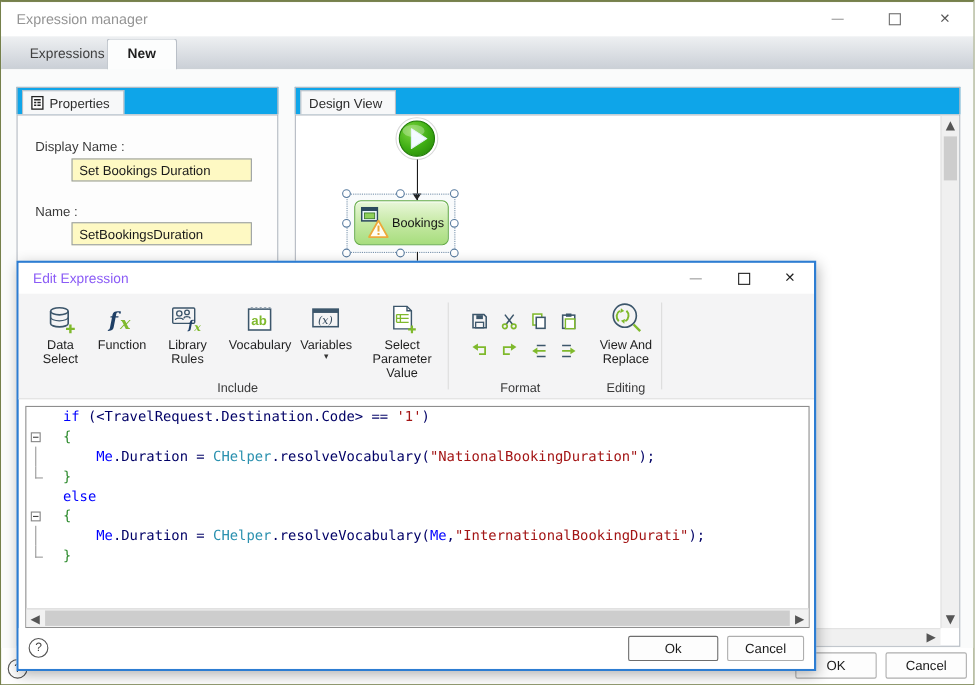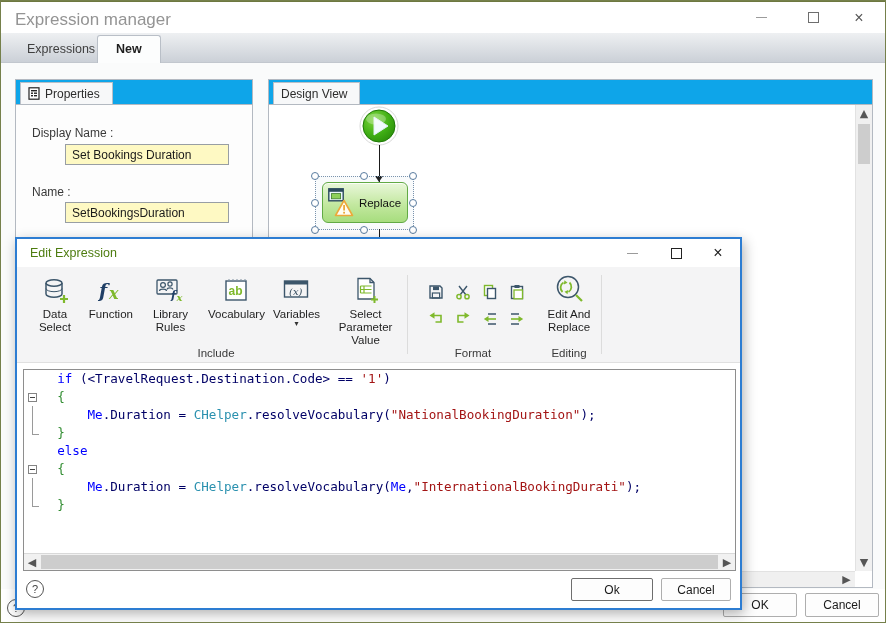--- a/index.html
+++ b/index.html
@@ -7,21 +7,21 @@
   body { font-family:"Liberation Sans", sans-serif; }
 
   .window {
     position:relative; width:886px; height:623px; background:#fff;
     border:1px solid #75804b; overflow:hidden;
   }
   .window::before { content:""; position:absolute; left:0; top:0; right:0; height:1px; background:#6d7840; }
 
   
   .titlebar { position:absolute; left:0; top:1px; width:100%; height:31px; background:#fff; }
-  .titlebar .title { position:absolute; left:14px; top:8px; font-size:17px; color:#949494; }
+  .titlebar .title { position:absolute; left:14px; top:8px; font-size:13px; color:#949494; }
   .winctl { position:absolute; top:0; height:31px; width:40px; display:flex; align-items:center; justify-content:center; cursor:default; }
   .winctl.min { right:104px; } .winctl.max { right:52px; } .winctl.close { right:6px; }
   .glyph-min { width:11px; height:0; border-top:1px solid #9b9b9b; display:block; }
   .glyph-max { width:11px; height:11px; border:1px solid #6e6e6e; display:block; }
   .glyph-close { font-size:16px; color:#585858; line-height:1; }
 
   
   .tabstrip { position:absolute; left:0; top:32px; width:100%; height:30px;
     background:linear-gradient(#eef0f2, #cbd0d7); border-bottom:1px solid #c2c7ce; }
   .tab { position:absolute; top:3px; height:27px; line-height:26px; padding:0 18px;
@@ -86,21 +86,21 @@
   .main-ok { position:absolute; left:722px; top:592px; width:74px; height:24px; }
   .main-cancel { position:absolute; left:804px; top:592px; width:74px; height:24px; }
   .help-circle { display:flex; align-items:center; justify-content:center; width:18px; height:18px;
     border-radius:50%; border:1px solid #555; color:#444; font-size:11px; cursor:pointer; background:#fff; }
   .main-help { position:absolute; left:6px; top:598px; }
 
   
   .dialog { position:absolute; left:14px; top:236px; width:727px; height:373px; background:#fff;
     border:2px solid #2d7dd2; box-shadow:2px 4px 12px rgba(0,0,0,.3); }
   .dlg-titlebar { position:absolute; left:0; top:0; right:0; height:28px; background:#fff; }
-  .dlg-title { position:absolute; left:13px; top:7px; font-size:12.5px; color:#4d7c0f; }
+  .dlg-title { position:absolute; left:13px; top:7px; font-size:12.5px; color:#8b5cf6; }
   .dlg-ctl { position:absolute; top:0; height:28px; width:40px; display:flex; align-items:center; justify-content:center; cursor:default; }
   .dlg-ctl.min { right:88px; } .dlg-ctl.max { right:44px; } .dlg-ctl.close { right:2px; }
 
   
   .ribbon { position:absolute; left:0; top:28px; right:0; height:96px; background:#f4f4f5; border-bottom:1px solid #e0e0e0; }
   .rb-sep { position:absolute; top:8px; bottom:8px; width:1px; background:#dcdcdc; }
   .rb-group-label { position:absolute; bottom:3px; width:100%; text-align:center; font-size:11.5px; color:#3a3a3a; }
   .rb-include { position:absolute; left:8px; top:0; bottom:0; width:382px; }
   .rb-format { position:absolute; left:392px; top:0; bottom:0; width:128px; }
   .rb-editing { position:absolute; left:523px; top:0; bottom:0; width:58px; }
@@ -227,21 +227,21 @@
           <svg class="node-winicon" width="16" height="14" viewBox="0 0 16 14">
             <rect x="0.8" y="0.8" width="14.4" height="12" fill="#eaf6fb" stroke="#2c4a5e" stroke-width="1.4"></rect>
             <rect x="0.8" y="0.8" width="14.4" height="3" fill="#2c4a5e"></rect>
             <rect x="3.4" y="5.6" width="9.2" height="5.2" fill="#8ed05a" stroke="#3f7d28" stroke-width="0.8"></rect>
           </svg>
           <svg class="node-warnicon" width="20" height="18" viewBox="0 0 20 18">
             <path d="M10 1.5 L18.5 16.5 H1.5 Z" fill="#fffdf4" stroke="#eca93b" stroke-width="1.6" stroke-linejoin="round"></path>
             <rect x="9.2" y="6" width="1.8" height="5.5" fill="#eca93b"></rect>
             <rect x="9.2" y="12.8" width="1.8" height="1.8" fill="#eca93b"></rect>
           </svg>
-          <div class="node-label">Replace</div>
+          <div class="node-label">Bookings</div>
         </div>
 
         <div class="connector2">
           <div class="conn-line"></div>
         </div>
 
         <div class="vscroll">
           <div class="sb-btn up">
               <span class="chev">▲</span>
             </div>
@@ -421,21 +421,21 @@
             <span class="ico">
               <svg width="34" height="32" viewBox="0 0 34 32" fill="none">
                 <circle cx="16" cy="13" r="10.5" stroke="#3c566b" stroke-width="1.5"></circle>
                 <path d="M24 21 L30 27" stroke="#7fb92c" stroke-width="2.2"></path>
                 <path d="M10.5 18 a6 6 0 0 1 1 -9.5" stroke="#7fb92c" stroke-width="1.8"></path>
                 <path d="M17.5 8.5 a6 6 0 0 1 -1 9.5" stroke="#7fb92c" stroke-width="1.8"></path>
                 <path d="M12.5 6.2 L15.5 8.8 L11.8 10.5 Z" fill="#7fb92c"></path>
                 <path d="M15.5 20.3 L12.5 17.7 L16.2 16 Z" fill="#7fb92c"></path>
               </svg>
             </span>
-            <span class="lbl">Edit And Replace</span>
+            <span class="lbl">View And Replace</span>
           </div>
         </div>
         <div class="rb-group-label">Editing</div>
       </div>
     </div>
 
     <div class="editor">
       <div class="code-area">
           <div class="code-line">
             <div class="gutter"></div>

